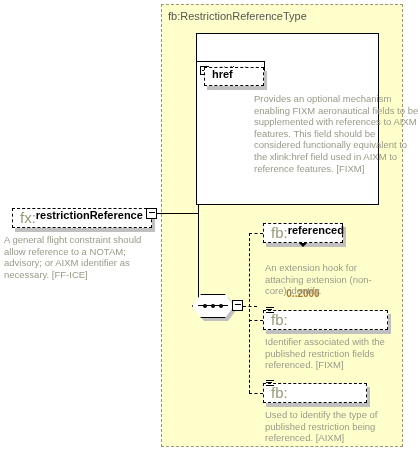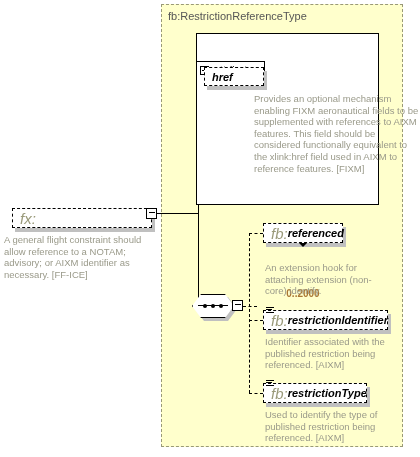--- a/index.html
+++ b/index.html
@@ -46,25 +46,24 @@
   #attr-label{
     font-size:11px;font-style:italic;color:#000;white-space:nowrap;
   }
 
   
   .node{
     position:absolute;
     background:#ffffff;
     border:1.4px dashed #000000;
     box-sizing:border-box;
-    display:flex;align-items:center;
+    display:flex;
     padding:0 7px;
     height:20px;
     white-space:nowrap;
-    font-style:italic;
   }
   .node-shadow{
     position:absolute;background:#c0c0c0;z-index:0;
   }
   .ns{ font-size:15px;color:#9a9a7a; }
   .nm{ font-size:11px;font-weight:bold;color:#000; }
 
   
   .stglyph{
     position:absolute;left:2px;top:-4px;width:8px;height:8px;
@@ -142,20 +141,21 @@
 </style>
 </head>
 <body>
 
 <div id="type-container"></div>
 <div id="type-title">fb:RestrictionReferenceType</div>
 
 <div class="node-shadow" style="left:15px;top:212px;width:140px;height:20px;"></div>
 <div class="node" id="root-node" style="left:12px;top:208px;width:140px;height:20px;z-index:2;">
   <span class="ns">fx:</span>
+  <span class="nm">restrictionReference</span>
 </div>
 <div id="root-exp"></div>
 <div class="desc" style="left:4px;top:234px;width:142px;">A general flight constraint should allow reference to a NOTAM; advisory; or AIXM identifier as necessary. [FF-ICE]</div>
 
 <div class="ln-h" style="left:157px;top:213px;width:42px;"></div>
 
 <div class="ln-v" style="left:198px;top:127px;height:181px;"></div>
 
 <div class="ln-h" style="left:198px;top:127px;width:22px;"></div>
 
@@ -201,27 +201,25 @@
 <div class="desc" style="left:265px;top:262px;width:118px;">An extension hook for attaching extension (non-core) identify.</div>
 
 <div class="node-shadow" style="left:266px;top:314px;width:125px;height:20px;"></div>
 <div class="node" style="left:263px;top:310px;width:125px;height:20px;z-index:2;">
   <span class="stglyph">
       <i></i>
       <i></i>
       <i></i>
     </span>
   <span class="ns">fb:</span>
-  <span class="nm">restrictionIdentifier</span>
-</div>
-<div class="desc" style="left:265px;top:336px;width:128px;">Identifier associated with the published restriction being referenced.  [AIXM]</div>
+</div>
+<div class="desc" style="left:265px;top:336px;width:128px;">Identifier associated with the published restriction fields referenced.  [FIXM]</div>
 
 <div class="node-shadow" style="left:266px;top:387px;width:104px;height:20px;"></div>
 <div class="node" style="left:263px;top:383px;width:104px;height:20px;z-index:2;">
   <span class="stglyph">
       <i></i>
       <i></i>
       <i></i>
     </span>
   <span class="ns">fb:</span>
-  <span class="nm">restrictionType</span>
 </div>
 <div class="desc" style="left:265px;top:409px;width:128px;">Used to identify the type of published restriction being referenced.  [AIXM]</div>
 
 </body></html>

